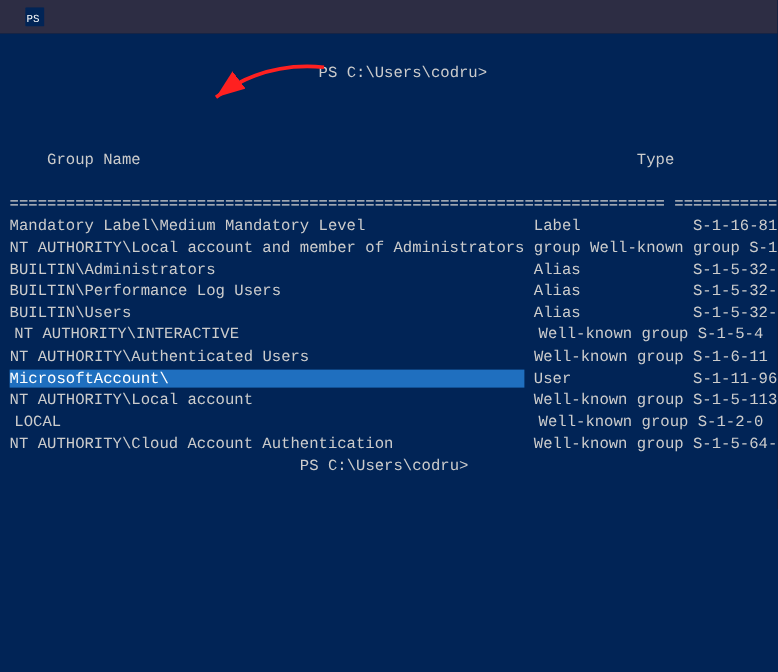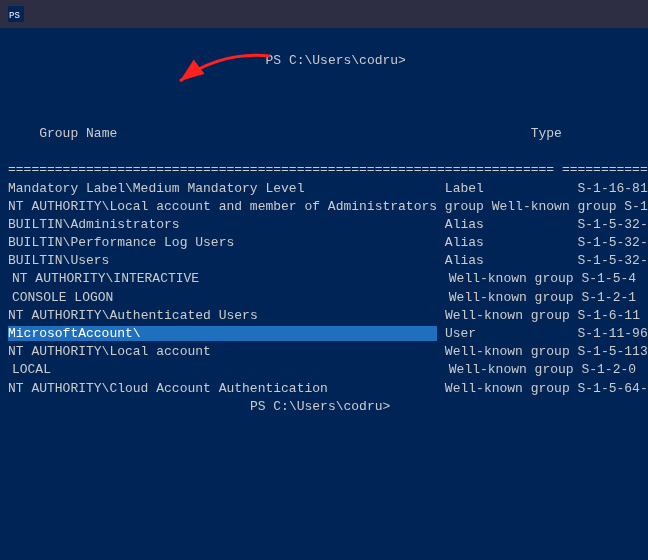--- a/index.html
+++ b/index.html
@@ -10,21 +10,21 @@
       font-family: 'Courier New', Courier, monospace;
       font-size: 13px;
       overflow: hidden;
     }
 
     .title-bar {
       background: #2d2d44;
       height: 28px;
       display: flex;
       align-items: center;
-      padding: 0 8px;
+      padding: 0 21px;
       gap: 6px;
     }
 
     .title-bar-icon {
       width: 16px;
       height: 16px;
     }
 
     .title-bar-text {
       color: #ffffff;
@@ -121,21 +121,20 @@
   </div>
   <div class="line separator">====================================================================== ================ ==========================</div>
 
   <div id="table-rows">
       <div class="line">Mandatory Label\Medium Mandatory Level                  Label            S-1-16-8192</div>
       <div class="line">NT AUTHORITY\Local account and member of Administrators group Well-known group S-1-5-114</div>
       <div class="line">BUILTIN\Administrators                                  Alias            S-1-5-32-544</div>
       <div class="line">BUILTIN\Performance Log Users                           Alias            S-1-5-32-559</div>
       <div class="line">BUILTIN\Users                                           Alias            S-1-5-32-545</div>
       <div class="line">NT AUTHORITY\INTERACTIVE                                Well-known group S-1-5-4</div>
-      <div class="line">CONSOLE LOGON                                           Well-known group S-1-2-1</div>
       <div class="line">NT AUTHORITY\Authenticated Users                        Well-known group S-1-6-11</div>
       <div class="line"><span class="microsoftaccount-highlight">MicrosoftAccount\                                      </span> <span>User             </span><span>S-1-11-96-362345486</span></div>
       <div class="line">NT AUTHORITY\Local account                              Well-known group S-1-5-113</div>
       <div class="line">LOCAL                                                   Well-known group S-1-2-0</div>
       <div class="line">NT AUTHORITY\Cloud Account Authentication               Well-known group S-1-5-64-36</div>
     </div>
 
   <div class="line prompt">PS C:\Users\codru&gt; </div>
 </div>
 

